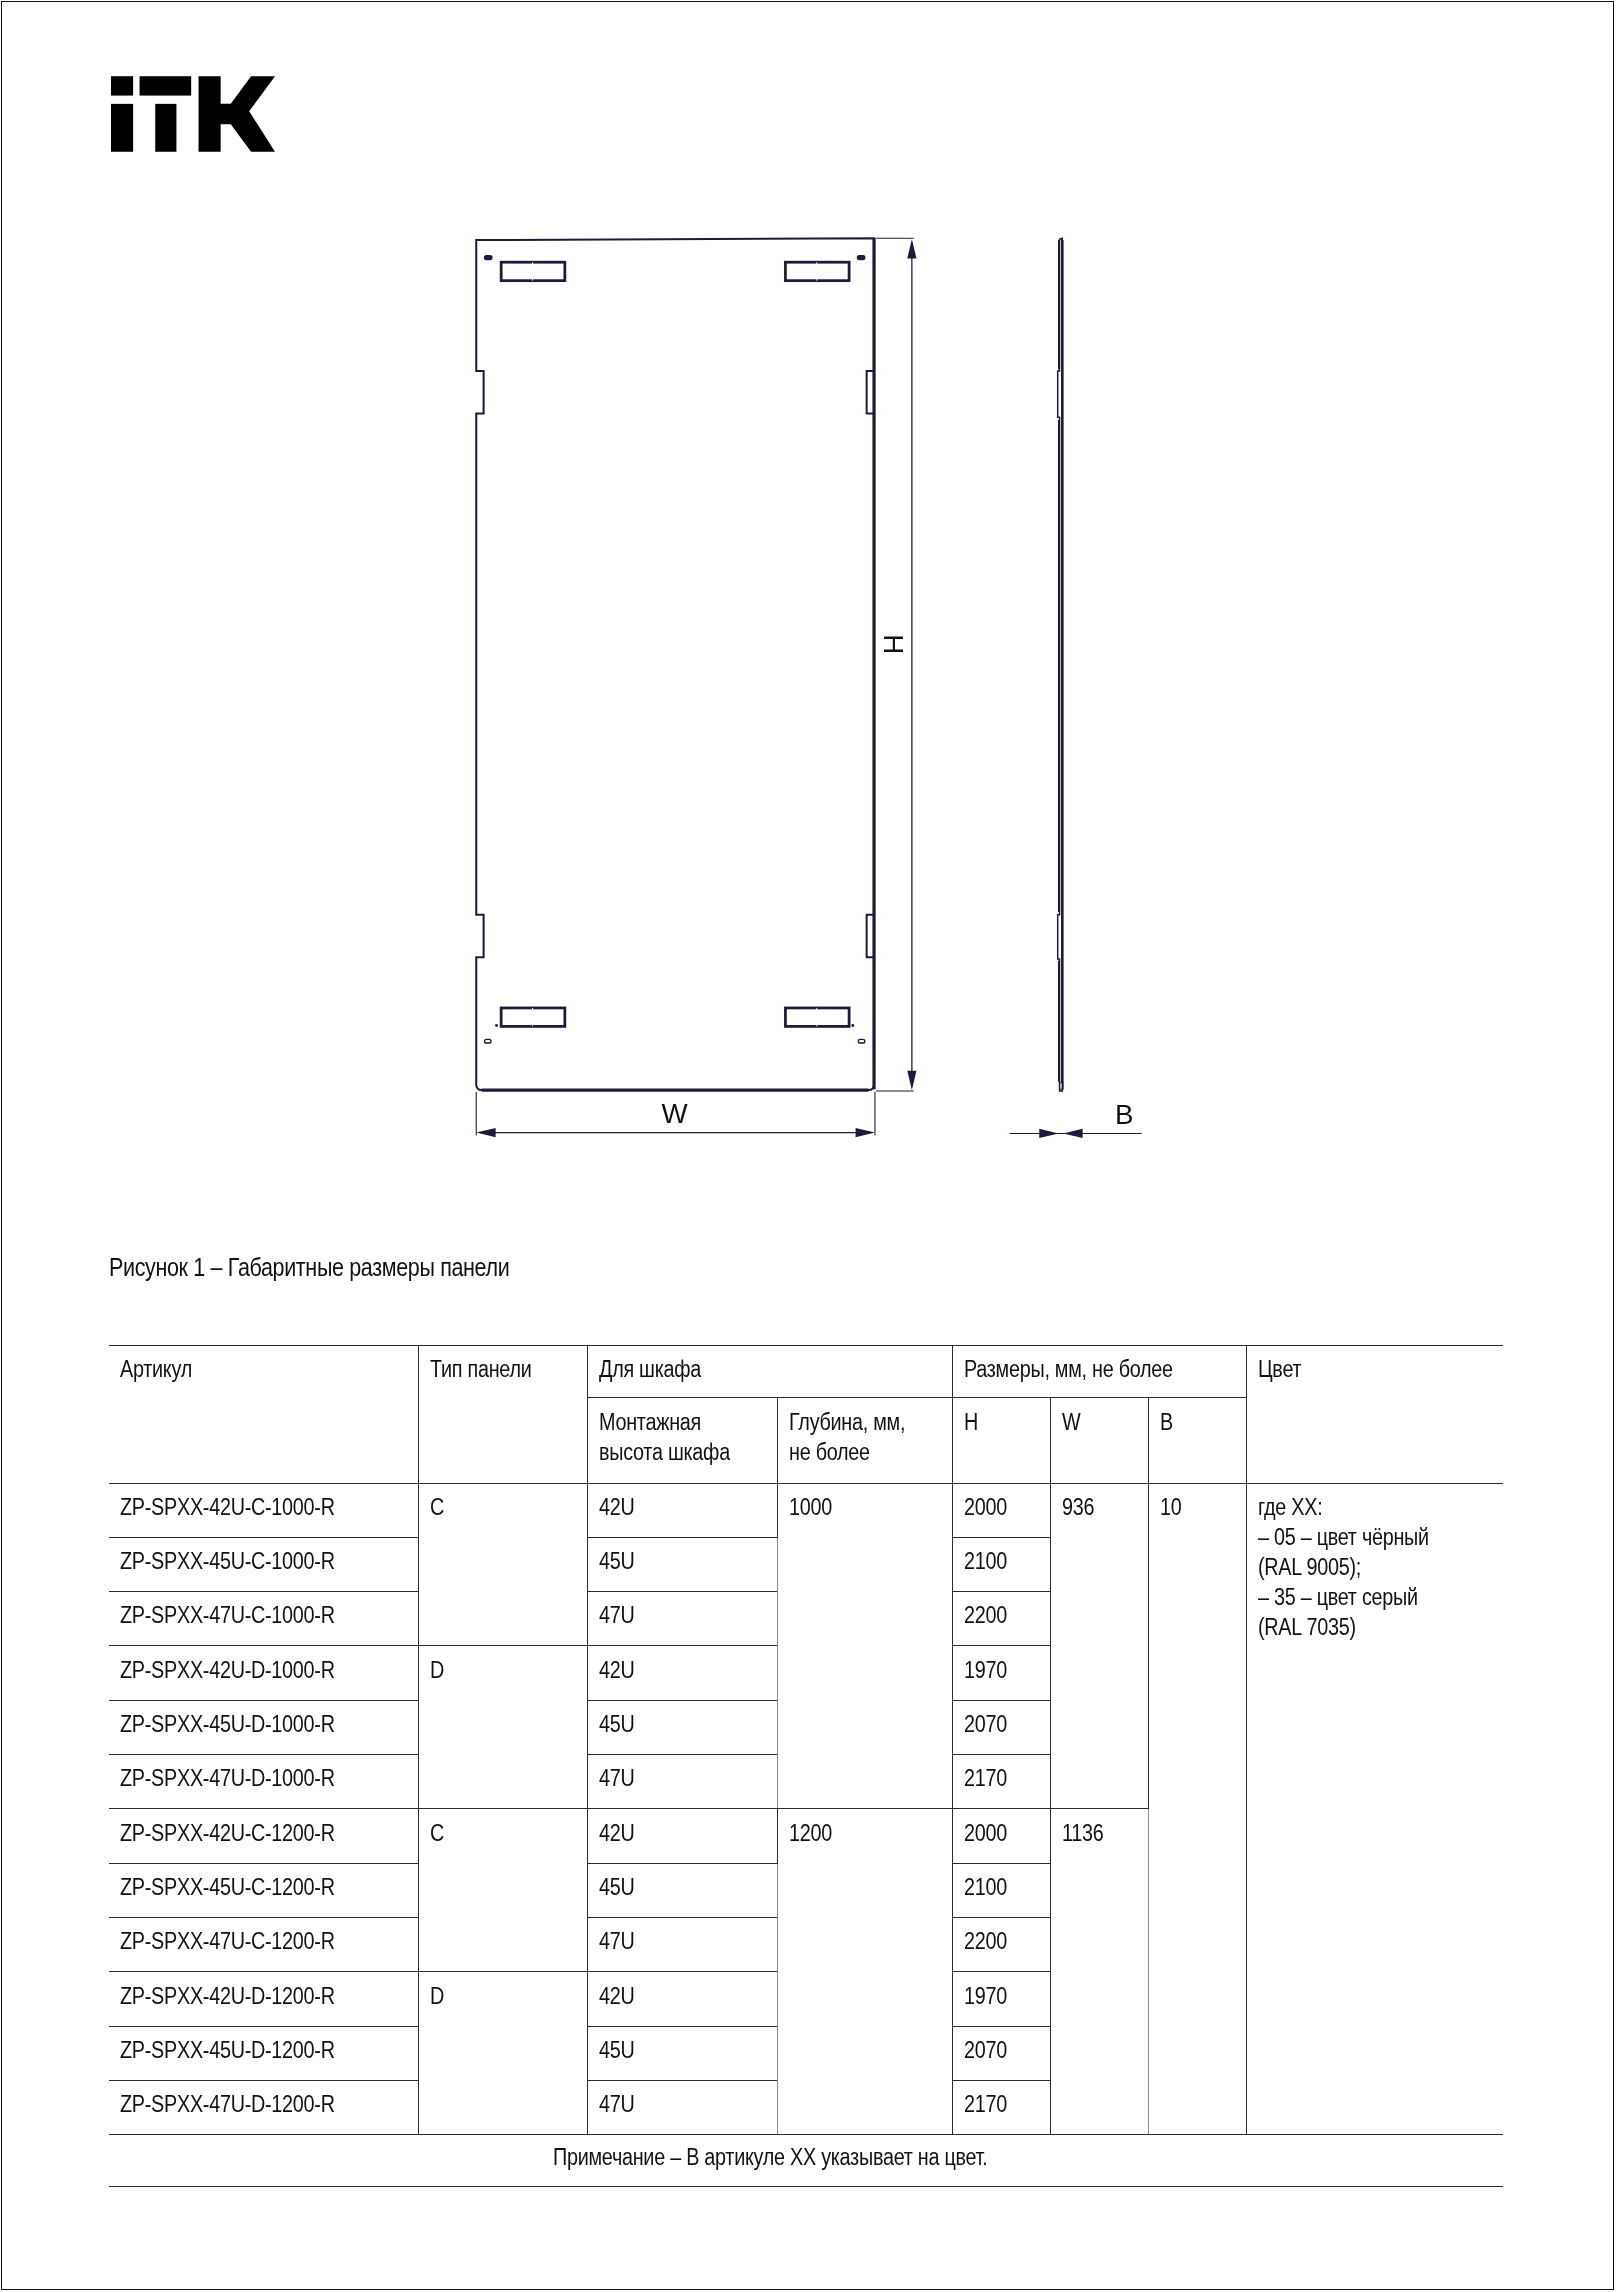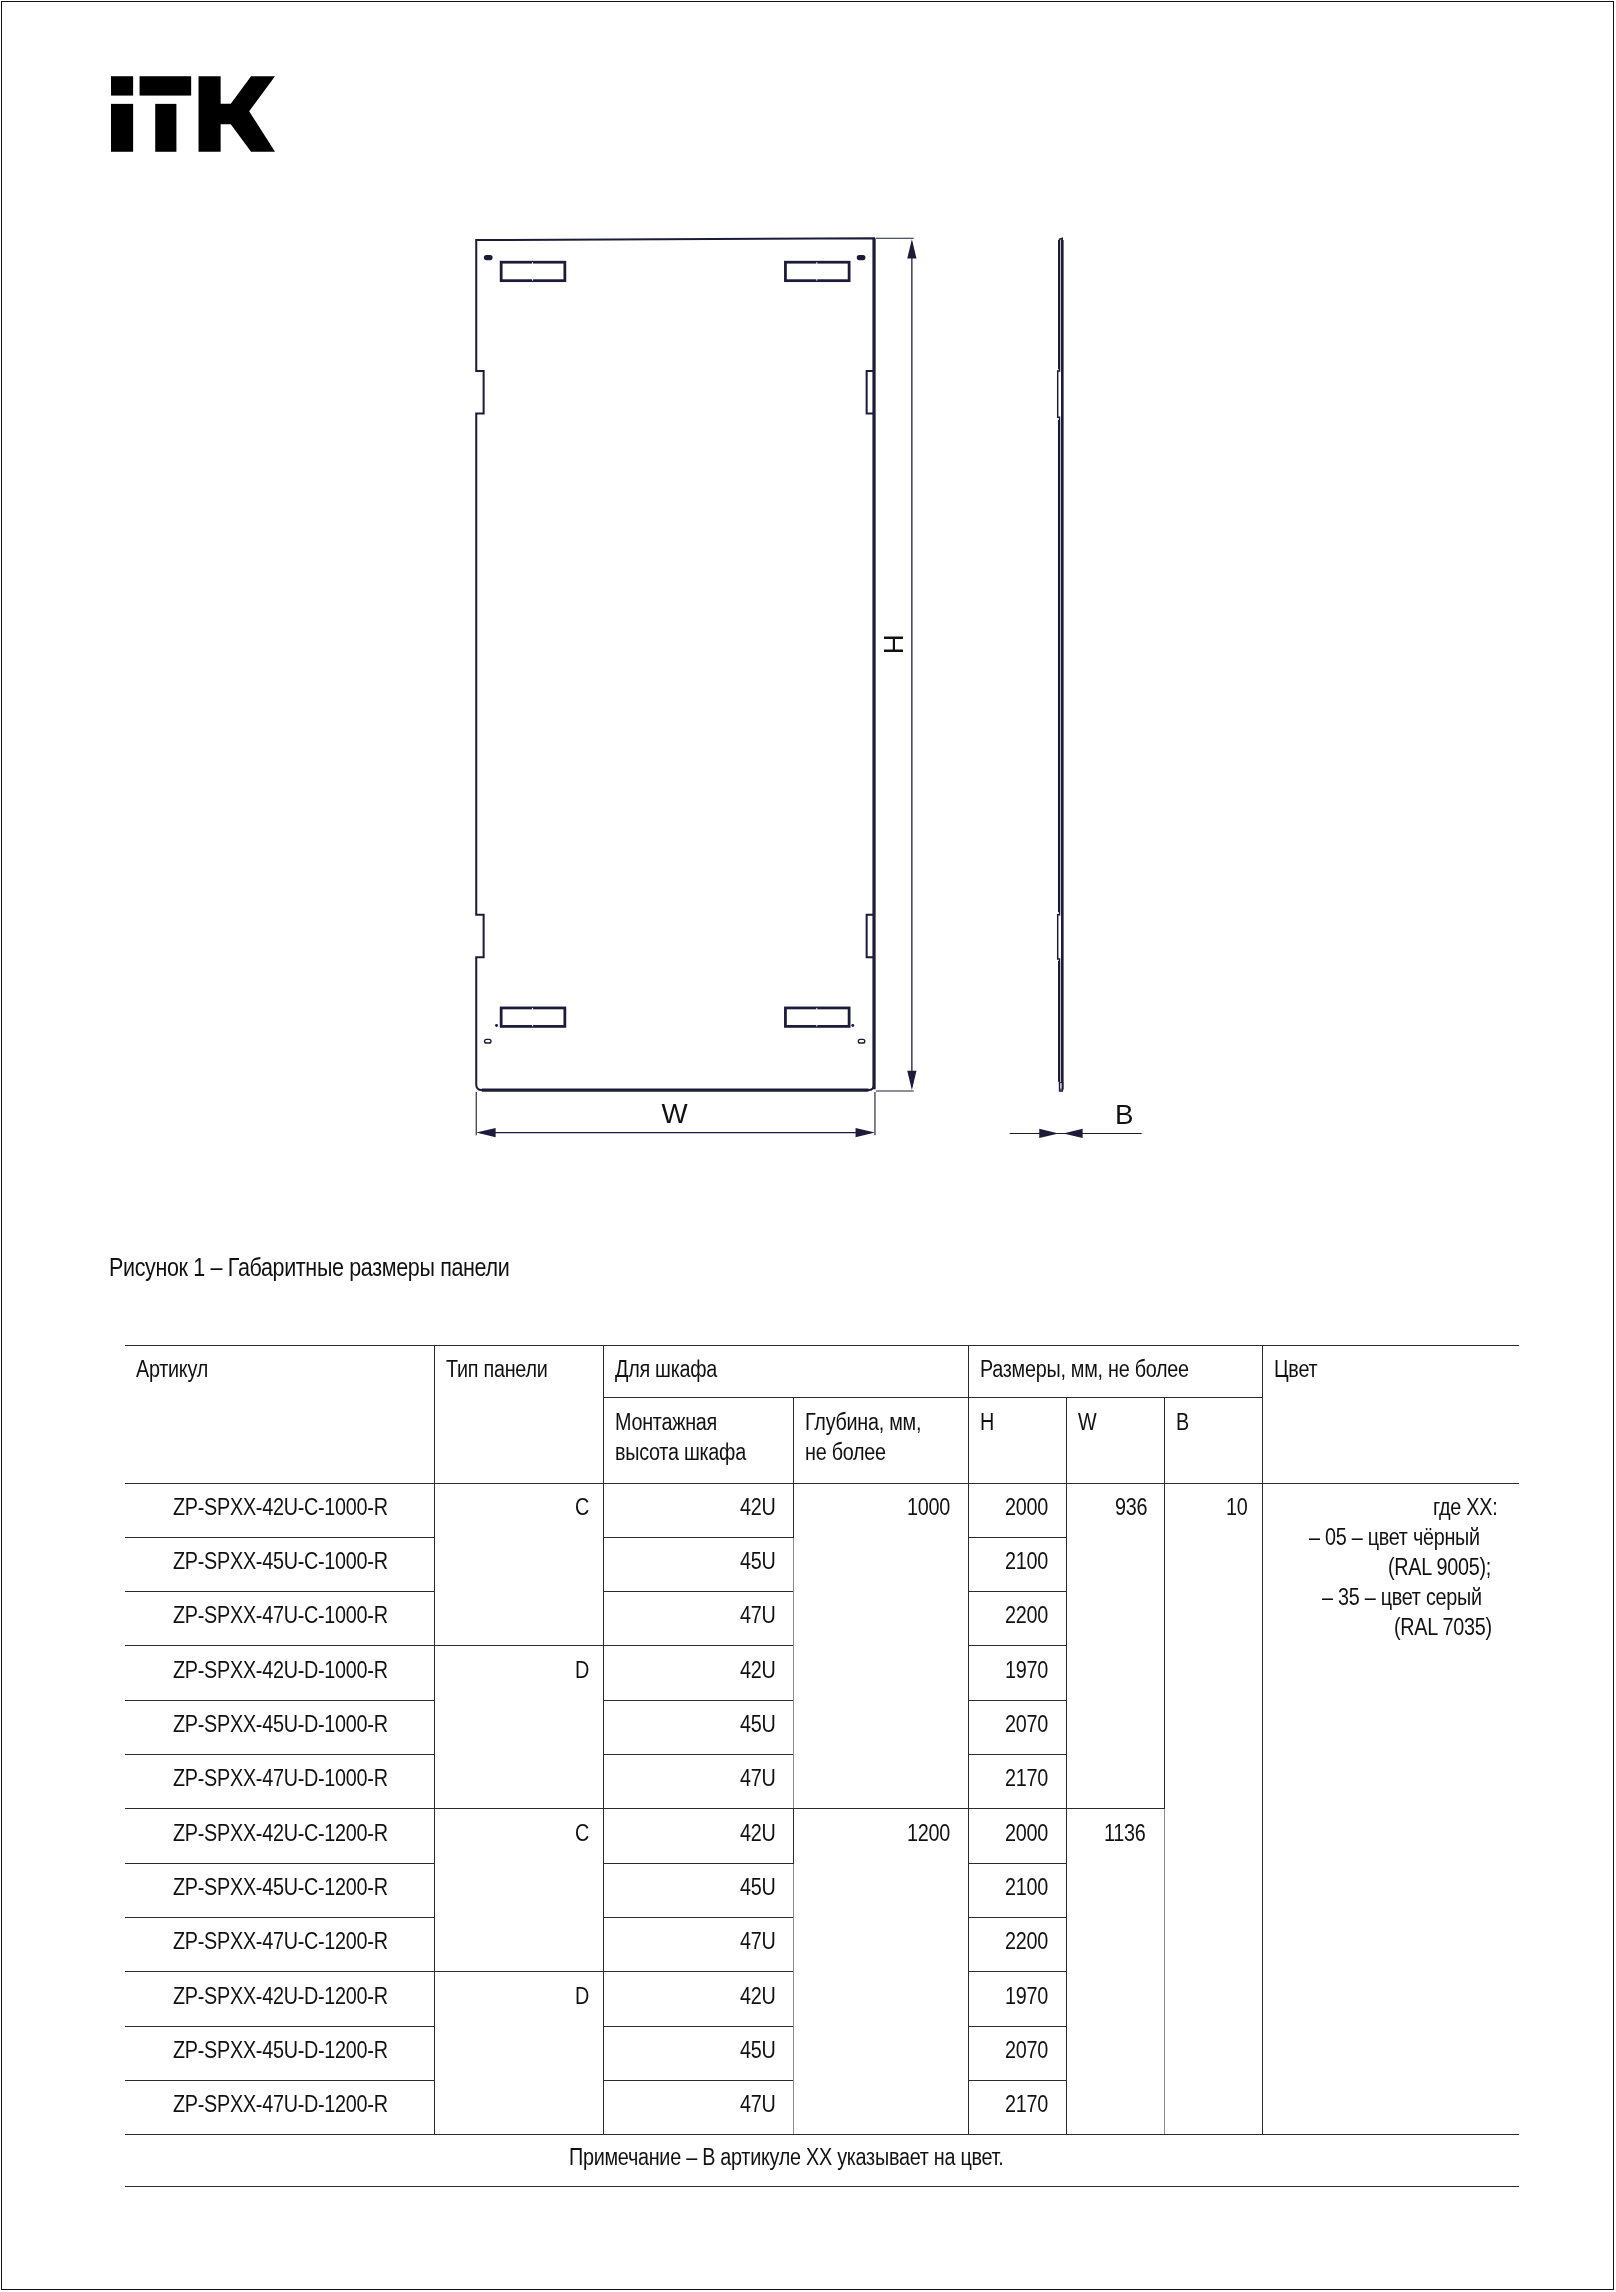--- a/index.html
+++ b/index.html
@@ -4,26 +4,26 @@
 <style>
   html, body { margin: 0; padding: 0; background: #ffffff; }
   body { width: 1617px; height: 2293px; position: relative; overflow: hidden;
          font-family: "Liberation Sans", sans-serif; color: #111; }
   .page-border { position: absolute; left: 0.9px; top: 0.9px; width: 1611px; height: 2287px;
                  border: 1.8px solid #111; box-sizing: content-box; }
   .logo { position: absolute; left: 111px; top: 76px; width: 164px; height: 76px; }
   .drawing { position: absolute; left: 0; top: 0; width: 1617px; height: 1200px; }
   .caption { position: absolute; left: 109px; top: 1253px; font-size: 25px; letter-spacing: -0.4px;
              transform: scaleX(0.86); transform-origin: left top; white-space: nowrap; }
-  table.spec { position: absolute; left: 125px; top: 1345px; width: 1394px; border-collapse: collapse;
+  table.spec { position: absolute; left: 109px; top: 1345px; width: 1394px; border-collapse: collapse;
                font-size: 23px; letter-spacing: -0.3px; }
   table.spec td { vertical-align: top; padding: 8.3px 11px 0 11px; border: 0.9px solid #2b2b2b;
                   line-height: 30px; }
   table.spec td.gray-l { border-left-color: #8c8c8c; }
-  table.spec tr.row td { height: 45px; text-align: right; }
+  table.spec tr.row td { height: 45px; }
   table.spec tr.head1 td { height: 43px; }
   table.spec tr.head2 td { height: 76px; }
   table.spec .first { border-left: none; }
   table.spec .last { border-right: none; }
   table.spec tr.note td { border-left: none; border-right: none; height: 44px; padding-top: 6.5px; text-align: center; }
   .narrow { display: inline-block; transform: scaleX(0.86); transform-origin: left center; white-space: nowrap; }
   .color-note div { white-space: nowrap; }
 </style>
 </head>
 <body>

